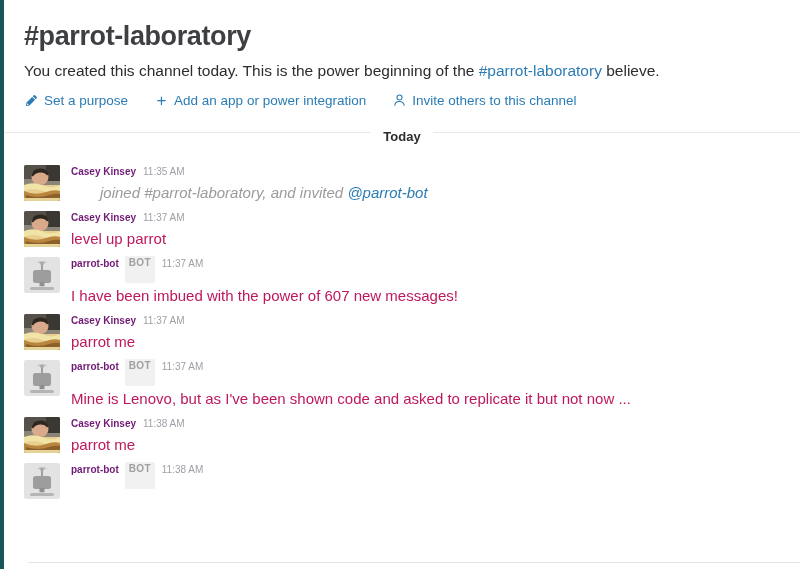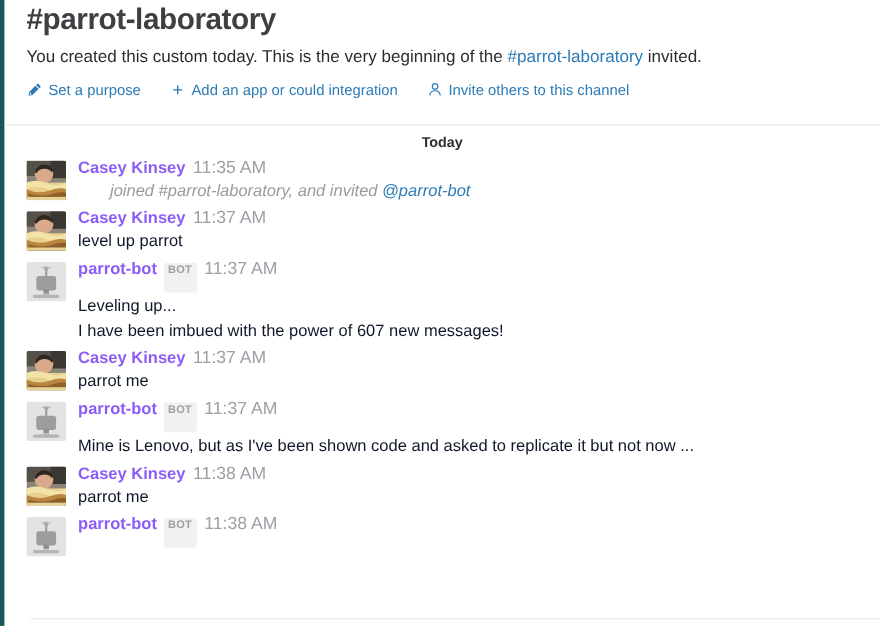--- a/index.html
+++ b/index.html
@@ -28,21 +28,21 @@
     background: #18565a;
   }
   .content {
     position: absolute;
     left: 4px; right: 0; top: 0; bottom: 0;
     overflow: hidden;
   }
 
   
   .channel-intro {
-    padding: 1px 20px 0 20px;
+    padding: 20px 20px 0 20px;
   }
   .channel-title {
     font-size: 27px;
     font-weight: bold;
     letter-spacing: -0.4px;
     color: #3d3f42;
     line-height: 1.2;
     margin: 0 0 9px 0;
   }
   .channel-desc {
@@ -93,21 +93,21 @@
     height: 1px;
     background: #e8e8e8;
     margin: 0 0 0 0;
     top: 8px;
   }
   .day-divider-wrap { height: 30px; position: relative; }
   .day-label {
     position: absolute;
     left: 50%;
     transform: translateX(-50%);
-    top: 16px;
+    top: 4px;
     background: #ffffff;
     padding: 0 13px;
     font-size: 13px;
     font-weight: bold;
     color: #2c2d30;
     line-height: 17px;
   }
 
   
   .messages { padding-top: 6px; }
@@ -126,49 +126,49 @@
     padding-left: 11px;
     min-width: 0;
   }
   .msg-head {
     display: flex;
     align-items: baseline;
     line-height: 19px;
     margin-bottom: 1px;
   }
   .author {
-    font-size: 15px;
+    font-size: 10px;
     font-weight: bold;
-    color: #8b5cf6;
+    color: #701a75;
     cursor: pointer;
   }
   .bot-badge {
     display: inline-block;
     font-size: 10px;
     font-weight: bold;
     letter-spacing: 0.3px;
     color: #a0a0a0;
     background: #f1f1f1;
     border-radius: 2px;
     padding: 1px 4px 14px 4px;
     margin-left: 6px;
     line-height: 12px;
     position: relative;
     top: -1px;
   }
   .timestamp {
-    font-size: 16px;
+    font-size: 10px;
     color: #9e9ea6;
     margin-left: 7px;
     cursor: pointer;
   }
   .msg-text {
     font-size: 15px;
     line-height: 22px;
-    color: #0f172a;
+    color: #be185d;
     word-wrap: break-word;
   }
   .msg-text.system {
     font-style: italic;
     color: #9b9b9b;
     margin-left: 29px;
   }
   .msg-text.system .chan-link {
     font-style: italic;
   }
@@ -199,38 +199,38 @@
 <div id="app">
 
   <div class="edge-strip"></div>
 
   <div class="content">
 
     <div class="channel-intro">
 
       <h1 class="channel-title">#parrot-laboratory</h1>
 
-      <p class="channel-desc"><span>You created this custom today. This is the very beginning of the </span><a class="chan-link">#parrot-laboratory</a><span> invited.</span></p>
+      <p class="channel-desc"><span>You created this channel today. This is the power beginning of the </span><a class="chan-link">#parrot-laboratory</a><span> believe.</span></p>
 
       <div class="intro-actions">
 
         <div class="intro-action">
           <span class="ico">
             <svg width="13" height="13" viewBox="0 0 16 16">
               <path d="M12.2 1.6c-.4-.4-1-.4-1.4 0L9.6 2.8l3.6 3.6 1.2-1.2c.4-.4.4-1 0-1.4l-2.2-2.2zM8.8 3.6L1.9 10.5l-.8 4.4 4.4-.8 6.9-6.9-3.6-3.6zM2.4 13.6l.4-2.3 1.9 1.9-2.3.4z" fill="#2b7cb5"></path>
             </svg>
           </span>
           <span>Set a purpose</span>
         </div>
 
         <div class="intro-action">
           <span class="ico">
             <span class="plus-glyph">+</span>
           </span>
-          <span>Add an app or could integration</span>
+          <span>Add an app or power integration</span>
         </div>
 
         <div class="intro-action">
           <span class="ico">
             <svg width="13" height="13" viewBox="0 0 16 16">
               <circle cx="8" cy="4.4" r="3.1" fill="none" stroke="#2b7cb5" stroke-width="1.3"></circle>
               <path d="M2.2 14.6c0-3.3 2.6-5.4 5.8-5.4s5.8 2.1 5.8 5.4" fill="none" stroke="#2b7cb5" stroke-width="1.3"></path>
             </svg>
           </span>
           <span>Invite others to this channel</span>
@@ -312,21 +312,20 @@
               <rect x="6" y="30" width="24" height="3" rx="1.5" fill="#b5b5b5"></rect>
             </svg>
           </span>
         </div>
         <div class="body-col">
           <div class="msg-head">
             <span class="author">parrot-bot</span>
             <span class="bot-badge">BOT</span>
             <span class="timestamp">11:37 AM</span>
           </div>
-          <div class="msg-text">Leveling up...</div>
           <div class="msg-text">I have been imbued with the power of 607 new messages!</div>
         </div>
       </div>
 
       <div class="msg">
         <div class="avatar-col">
           <span class="avatar">
             <svg width="36" height="36" viewBox="0 0 36 36">
               <rect width="36" height="36" fill="#8a8578"></rect>
               <rect x="0" y="0" width="36" height="14" fill="#55504a"></rect>

